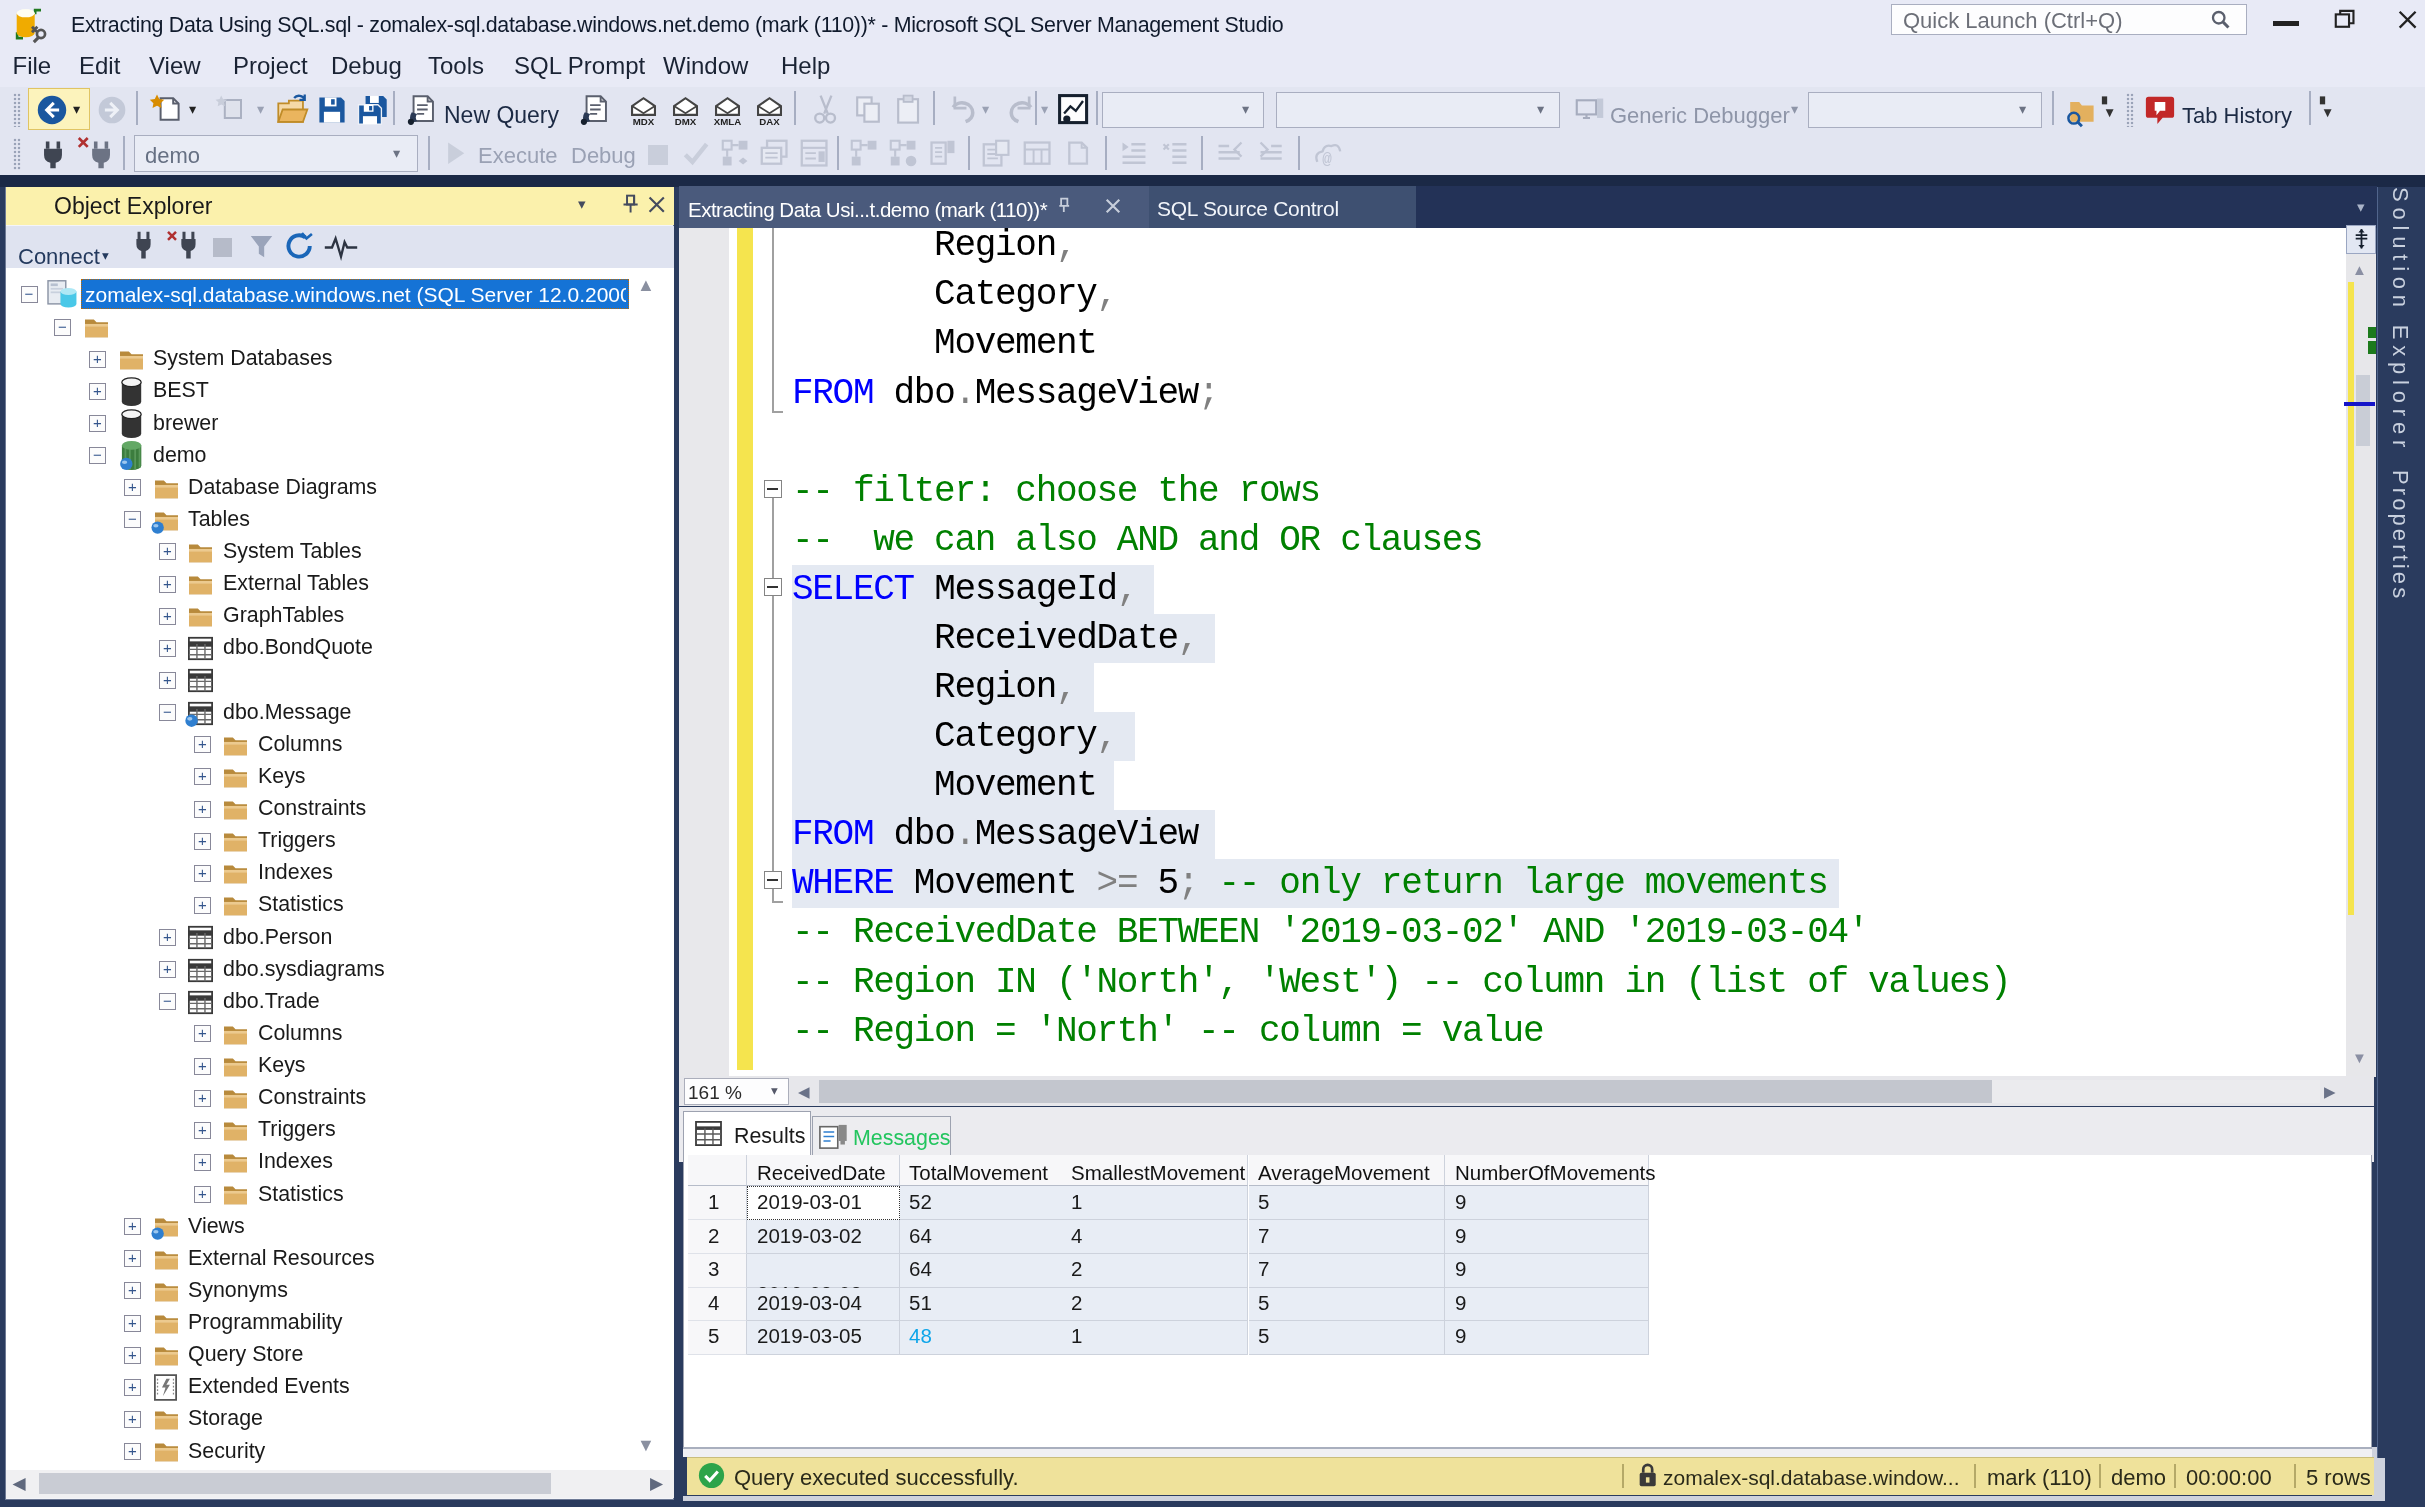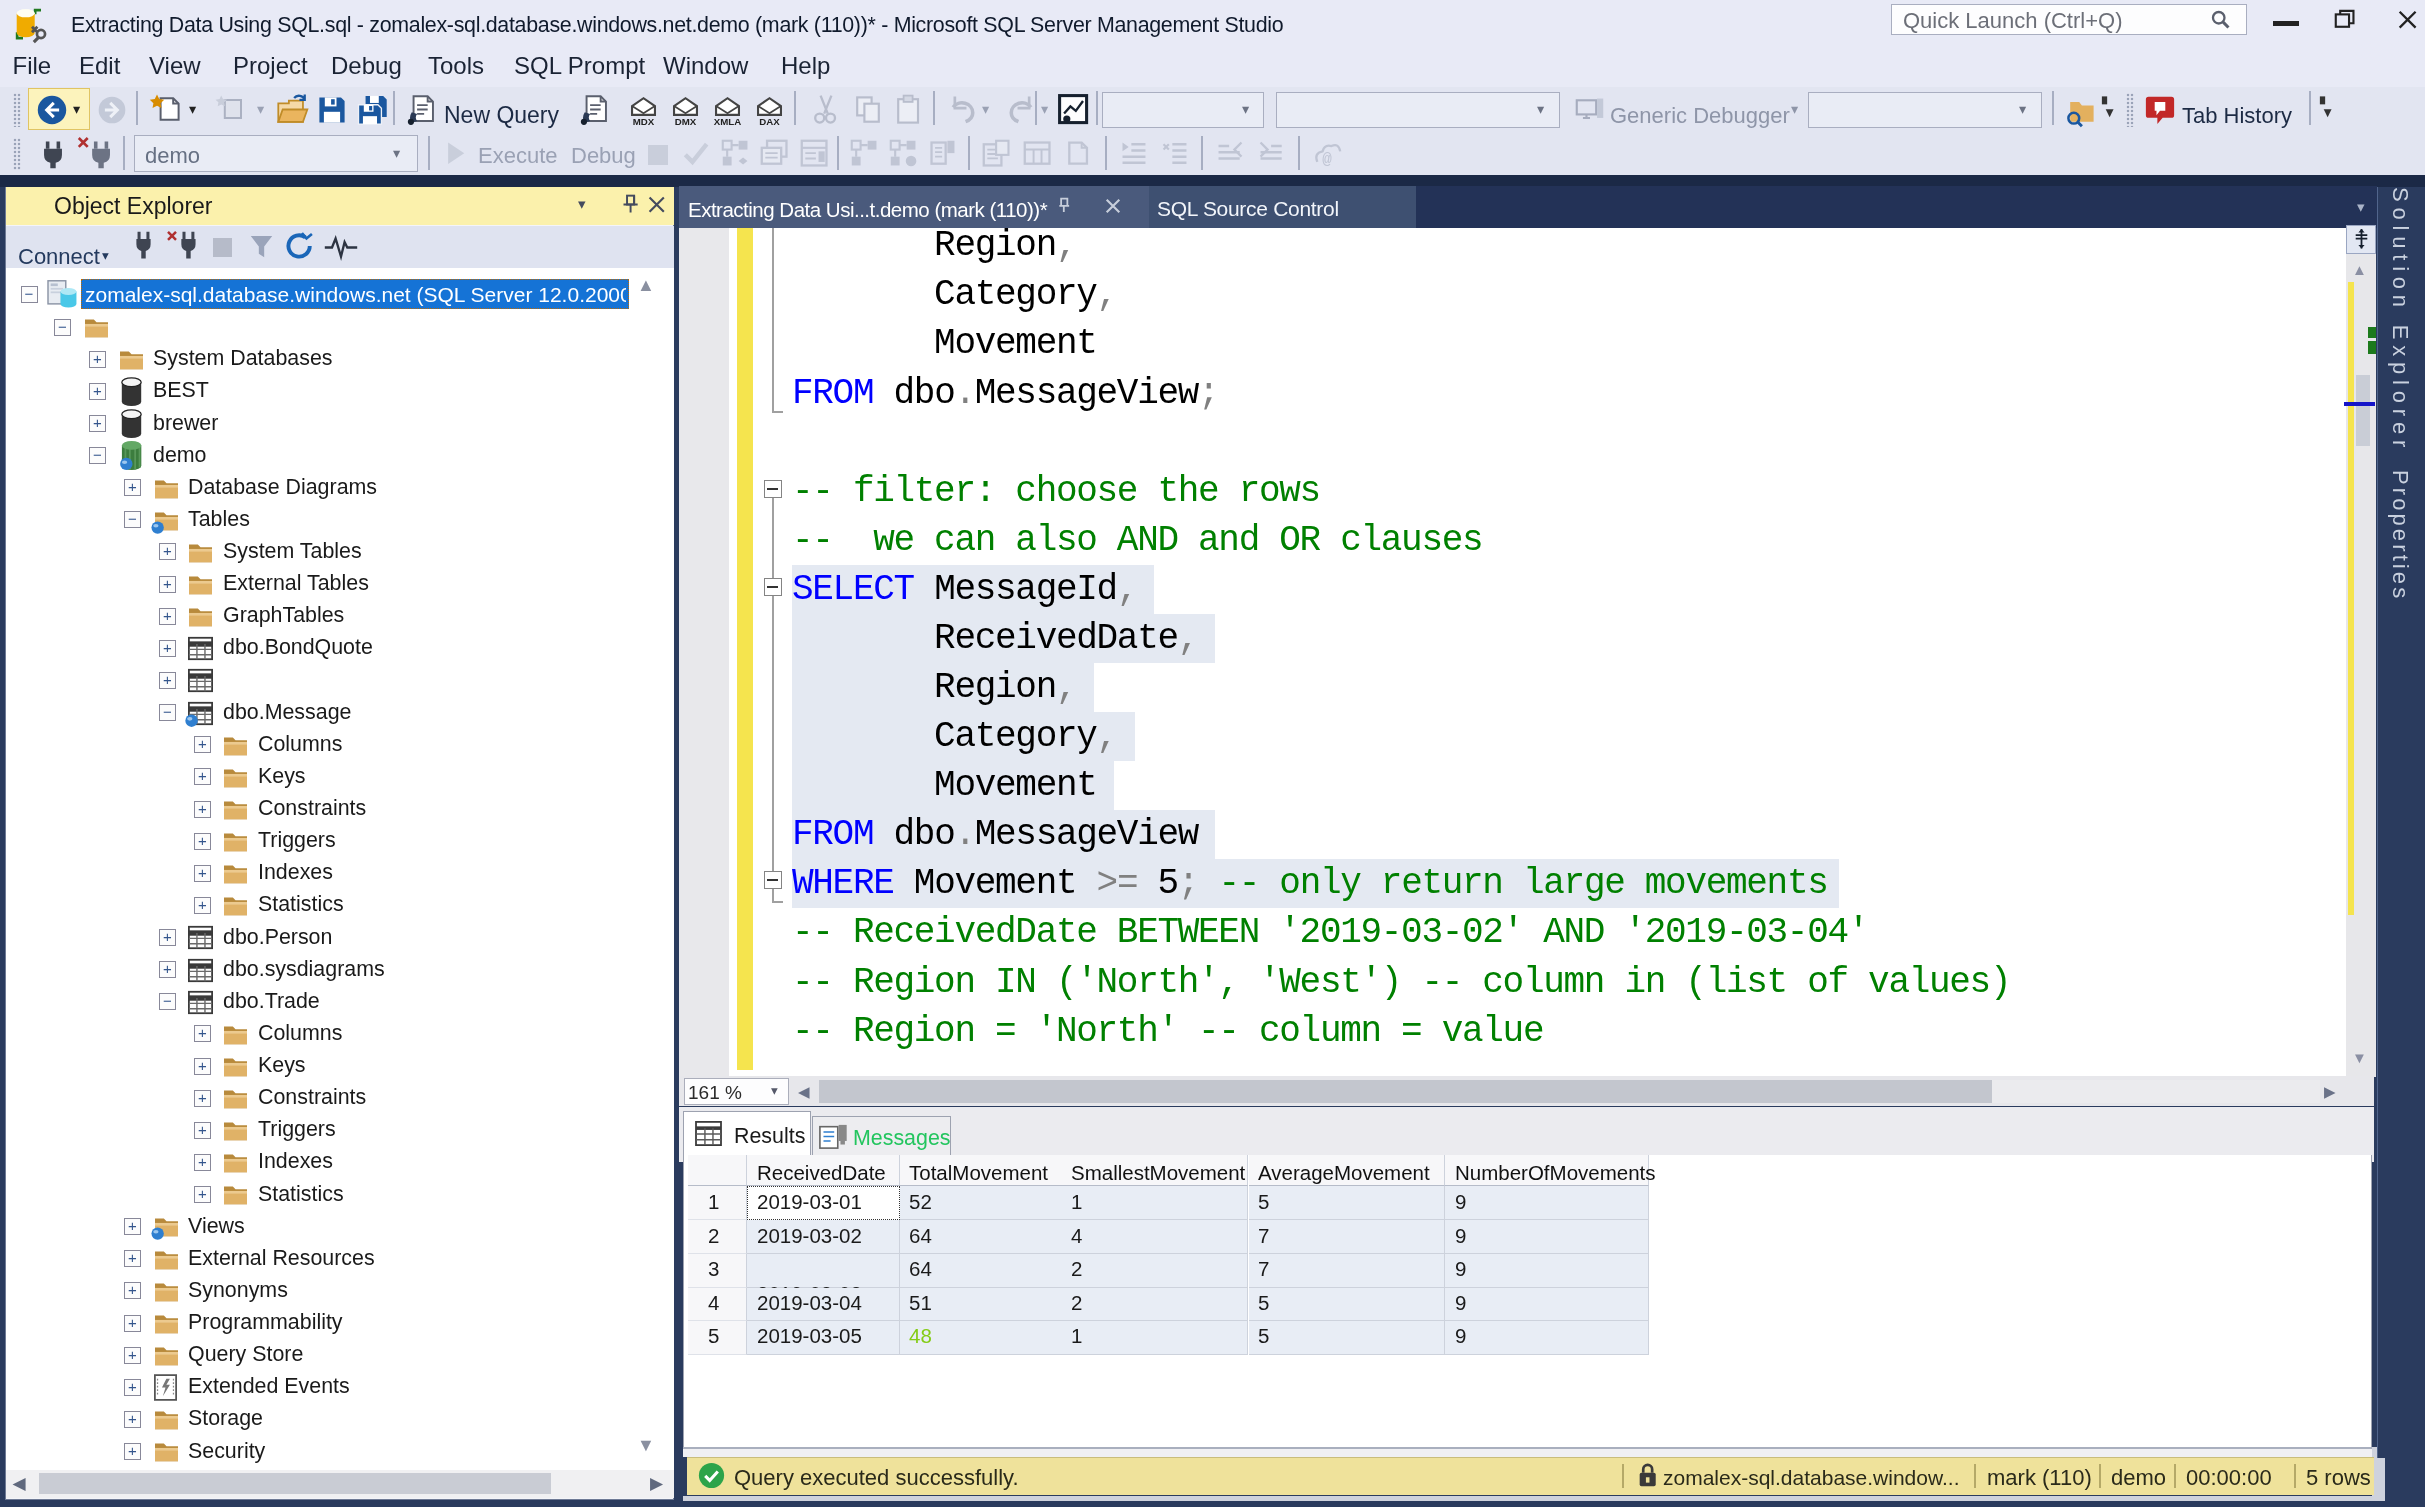--- a/index.html
+++ b/index.html
@@ -743,21 +743,21 @@
 <div class="t" style="left:1071px;top:1291px;font-size:20.5px;color:#1a1a1a;">2</div>
 <div class="abs" style="left:1249px;top:1288px;width:196px;height:33px;background:#e8edf5;border-right:0.9px solid #cdd2dc;border-bottom:0.9px solid #cdd2dc;"></div>
 <div class="t" style="left:1258px;top:1291px;font-size:20.5px;color:#1a1a1a;">5</div>
 <div class="abs" style="left:1445px;top:1288px;width:204px;height:33px;background:#e8edf5;border-right:0.9px solid #cdd2dc;border-bottom:0.9px solid #cdd2dc;"></div>
 <div class="t" style="left:1455px;top:1291px;font-size:20.5px;color:#1a1a1a;">9</div>
 <div class="abs" style="left:688px;top:1321px;width:59px;height:34px;background:#f7f7f9;border-right:0.9px solid #cdd2dc;border-bottom:0.9px solid #dfe2e9;"></div>
 <div class="t" style="left:708px;top:1324px;font-size:20.5px;color:#1a1a1a;">5</div>
 <div class="abs" style="left:747px;top:1321px;width:153px;height:34px;background:#e8edf5;border-right:0.9px solid #cdd2dc;border-bottom:0.9px solid #cdd2dc;"></div>
 <div class="t" style="left:757px;top:1324px;font-size:20.5px;color:#1a1a1a;">2019-03-05</div>
 <div class="abs" style="left:900px;top:1321px;width:162px;height:34px;background:#e8edf5;border-right:0.9px solid #cdd2dc;border-bottom:0.9px solid #cdd2dc;"></div>
-<div class="t" style="left:909px;top:1324px;font-size:20.5px;color:#84cc16;">48</div>
+<div class="t" style="left:909px;top:1324px;font-size:20.5px;color:#0ea5e9;">48</div>
 <div class="abs" style="left:1061px;top:1321px;width:187px;height:34px;background:#e8edf5;border-right:0.9px solid #cdd2dc;border-bottom:0.9px solid #cdd2dc;"></div>
 <div class="t" style="left:1071px;top:1324px;font-size:20.5px;color:#1a1a1a;">1</div>
 <div class="abs" style="left:1249px;top:1321px;width:196px;height:34px;background:#e8edf5;border-right:0.9px solid #cdd2dc;border-bottom:0.9px solid #cdd2dc;"></div>
 <div class="t" style="left:1258px;top:1324px;font-size:20.5px;color:#1a1a1a;">5</div>
 <div class="abs" style="left:1445px;top:1321px;width:204px;height:34px;background:#e8edf5;border-right:0.9px solid #cdd2dc;border-bottom:0.9px solid #cdd2dc;"></div>
 <div class="t" style="left:1455px;top:1324px;font-size:20.5px;color:#1a1a1a;">9</div>
 <div class="abs" style="left:683px;top:1447px;width:1689px;height:2.7px;background:#a9afbe;"></div>
 <div class="abs" style="left:683px;top:1449px;width:1702px;height:8px;background:#f0f0f3;"></div>
 <div class="abs" style="left:2372px;top:1447px;width:12.5px;height:54px;background:#ced2dd;"></div>
 <div class="abs" style="left:683px;top:1496px;width:1702px;height:5.4px;background:#ced2dd;"></div>

